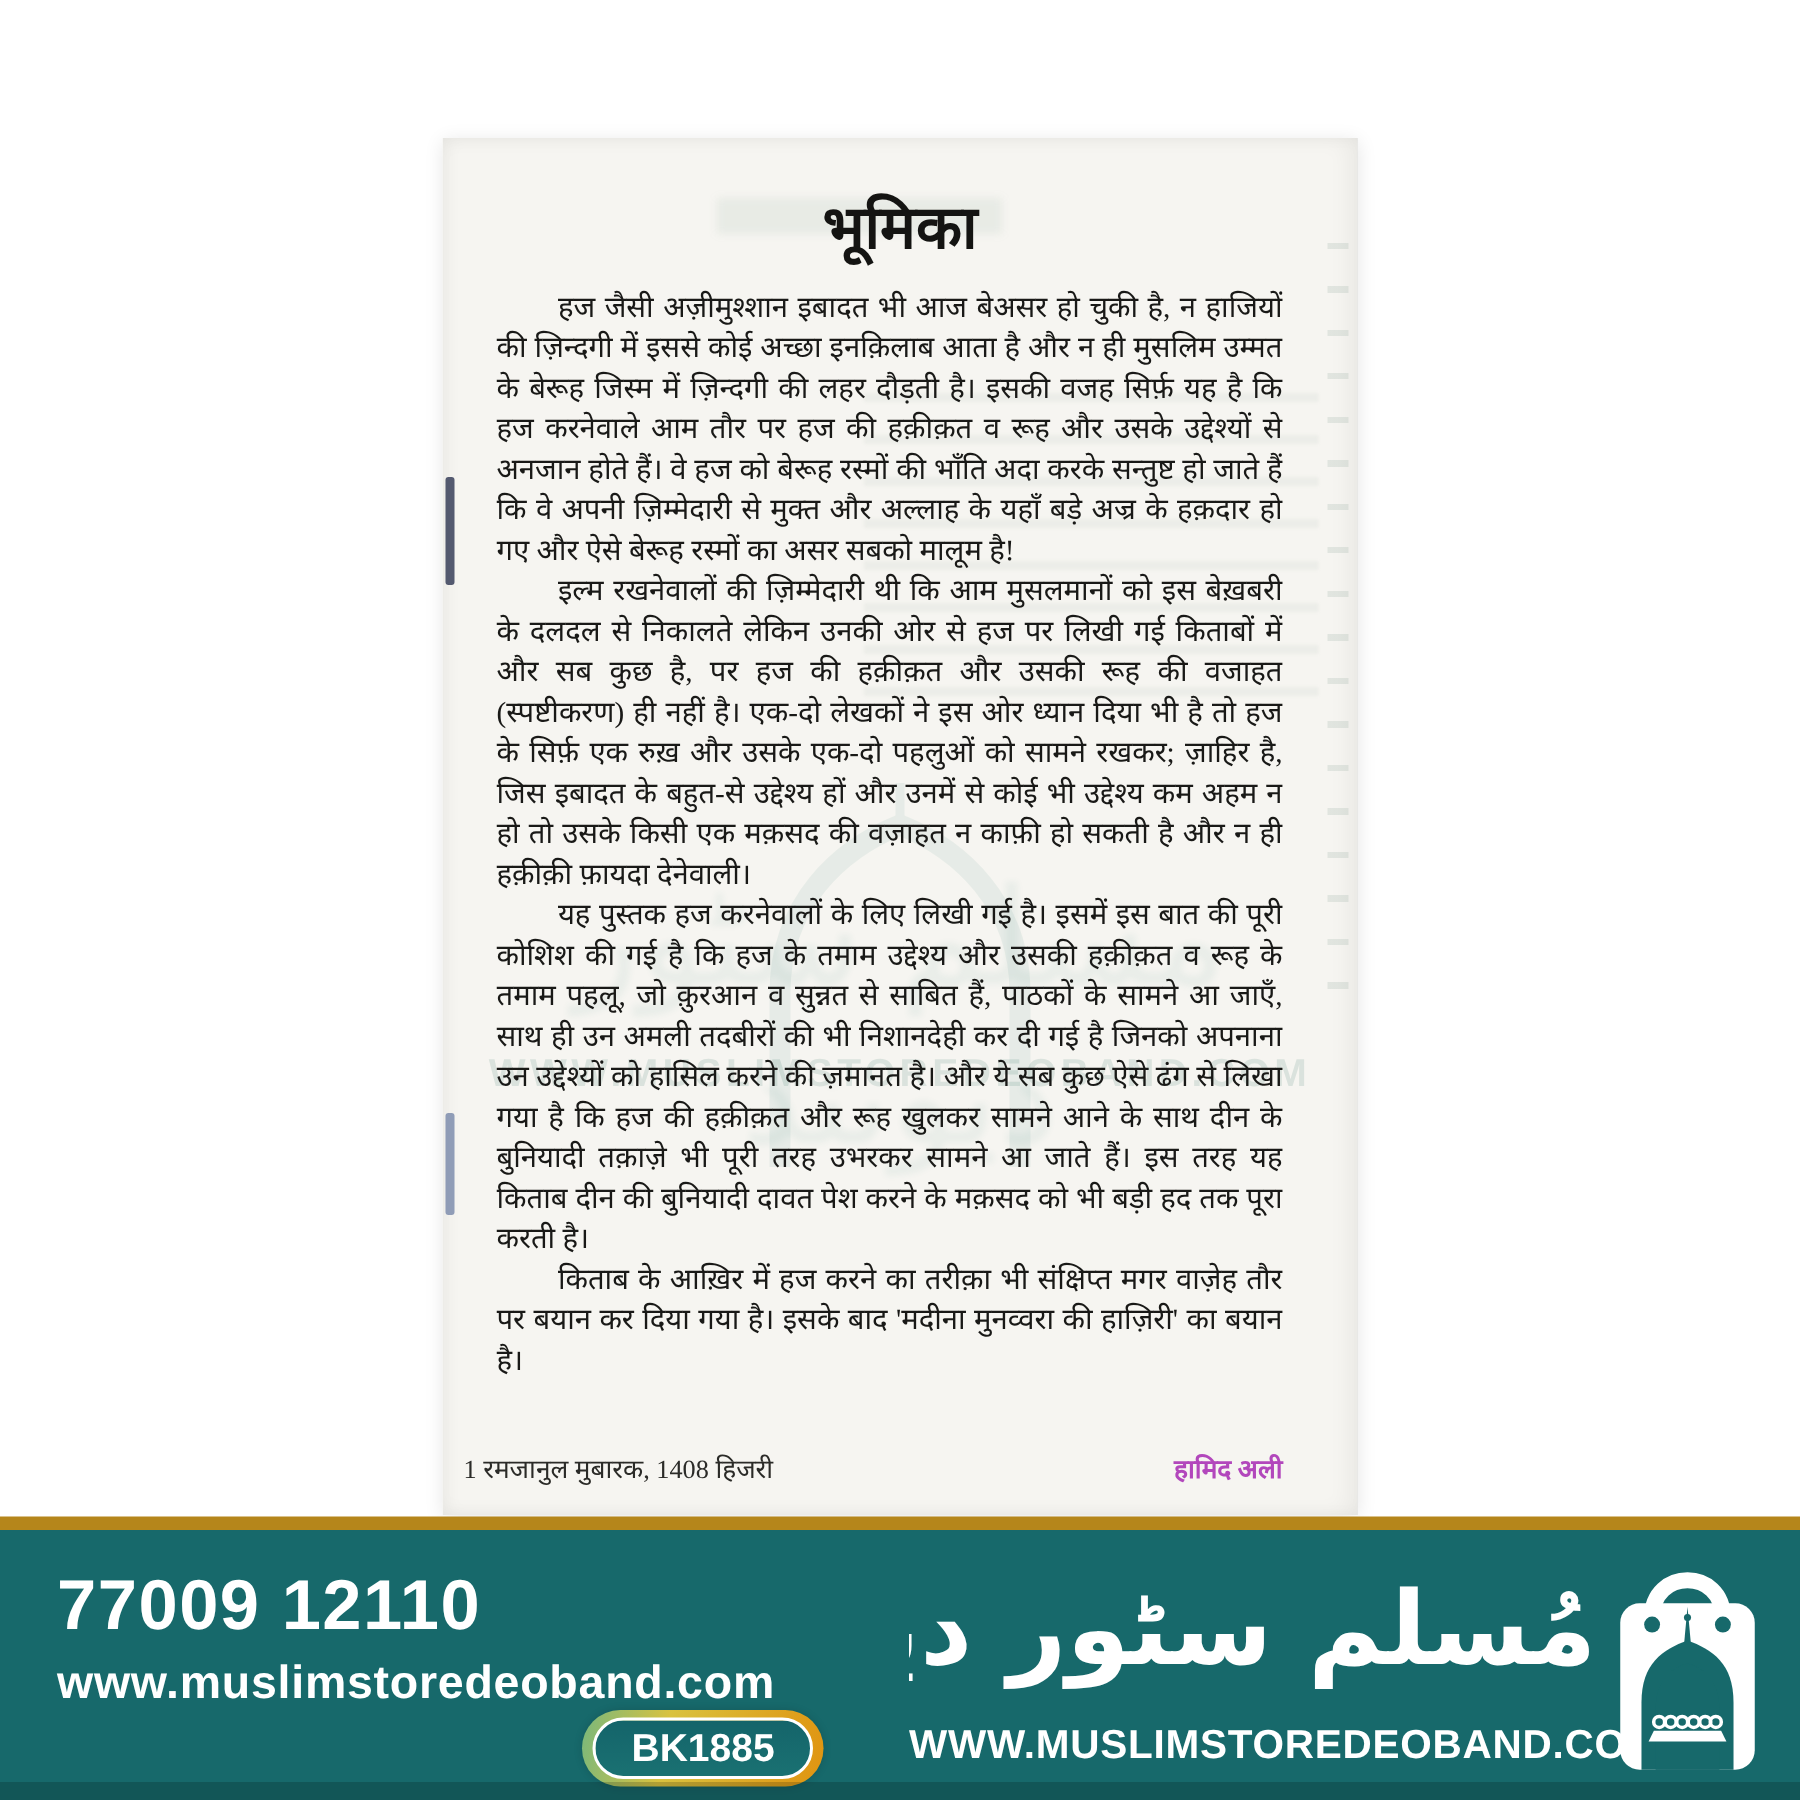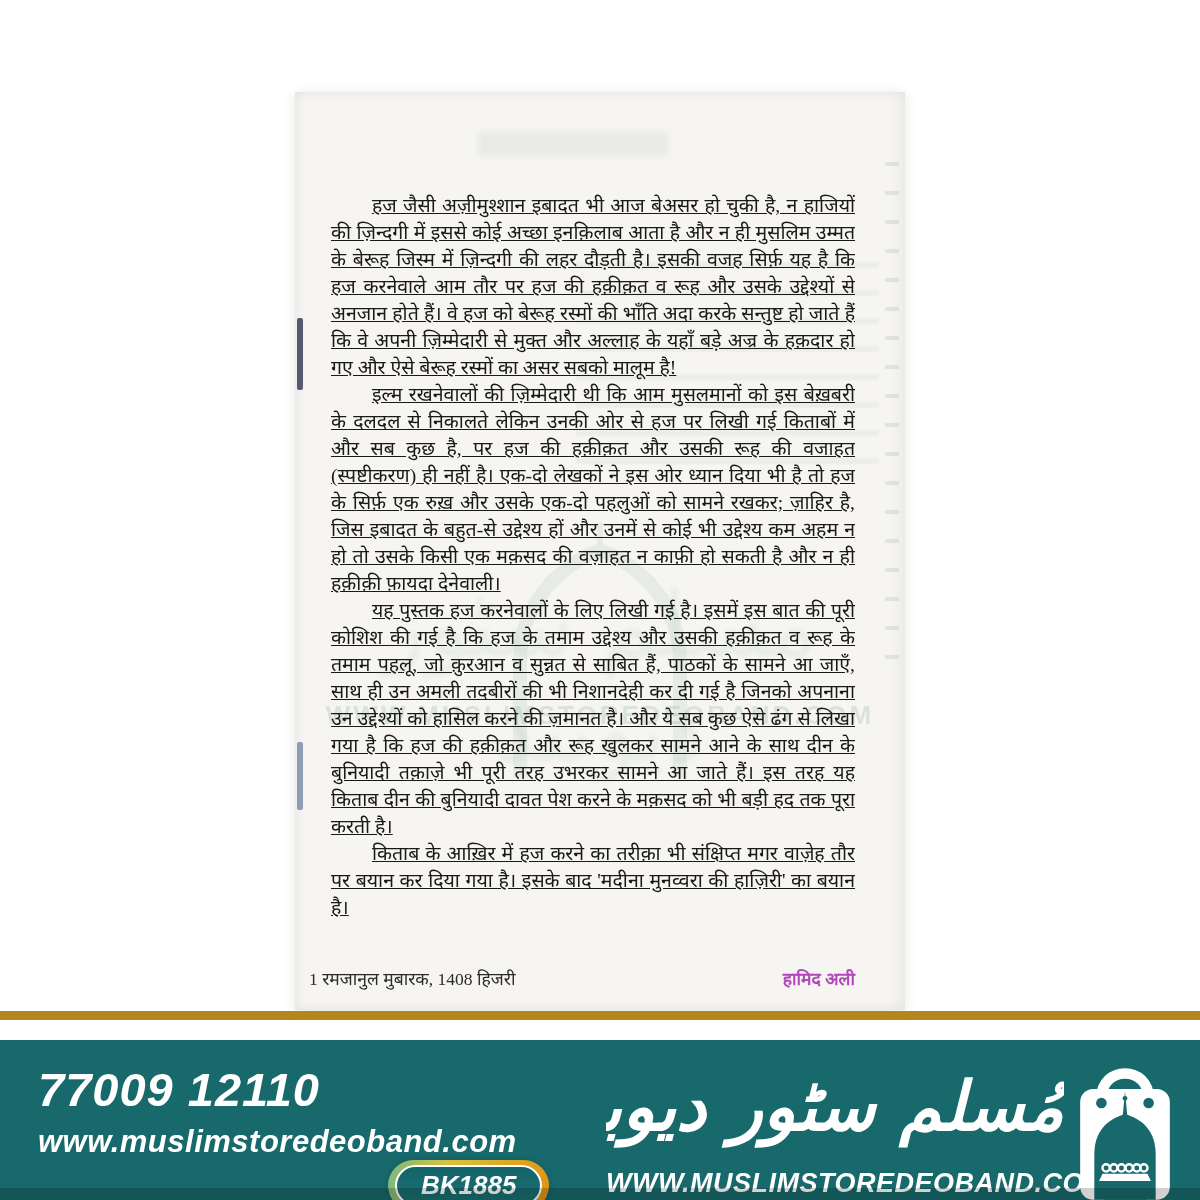--- a/index.html
+++ b/index.html
@@ -7,21 +7,21 @@
           font-family:"Liberation Sans",sans-serif;}
 
   
   .book-page{position:absolute;left:295px;top:92px;width:610px;height:918px;
              background:#f6f5f1;box-shadow:0 2px 12px rgba(0,0,0,0.10),inset -6px 0 14px rgba(0,0,0,0.05),inset 4px 0 10px rgba(0,0,0,0.04);
              overflow:hidden;}
   .page-title{position:absolute;top:30px;left:0;width:100%;margin:0;text-align:center;
               font-family:"Liberation Serif",serif;font-size:40px;font-weight:bold;color:#141412;}
   .body-text{position:absolute;top:100px;left:36px;right:50px;bottom:54px;overflow:hidden;}
   .body-text p{margin:0;text-indent:2.1em;text-align:justify;
-               font-family:"Liberation Serif",serif;font-size:19.5px;line-height:27px;color:#191917;text-decoration:underline;}
+               font-family:"Liberation Serif",serif;font-size:19.5px;line-height:27px;color:#191917;}
   .meta-row{position:absolute;left:14px;right:50px;bottom:20px;display:flex;
             justify-content:space-between;align-items:center;
             font-family:"Liberation Serif",serif;font-size:17.5px;color:#2b2b28;gap:18px;}
   .author{color:#a21caf;opacity:.8;filter:blur(.3px);font-weight:bold;}
 
   
   .staple{position:absolute;left:2px;width:6px;background:#2c3350;border-radius:2px;opacity:.8;}
   .staple-1{top:226px;height:72px;}
   .staple-2{top:650px;height:68px;background:#5a6f9a;opacity:.65;}
 
@@ -35,21 +35,21 @@
 
   
   .wm-arch{position:absolute;left:50%;top:430px;transform:translateX(-50%);opacity:.07;}
   .wm-callig{position:absolute;left:0;right:0;top:480px;text-align:center;font-size:90px;
              color:#2a7a6b;opacity:.06;filter:blur(2px);direction:rtl;}
   .wm-text{position:absolute;left:20px;right:20px;top:608px;text-align:center;
            font-size:26px;font-weight:bold;letter-spacing:3px;color:rgba(58,120,110,.15);}
 
   
   .gold-strip{position:absolute;left:0;right:0;bottom:180px;height:9px;background:#B5861B;}
-  .footer{position:absolute;left:0;right:0;bottom:0;height:160px;background:#17696B;color:#fff;font-style:italic;}
+  .footer{position:absolute;left:0;right:0;bottom:0;height:180px;background:#17696B;color:#fff;}
   .footer::after{content:"";position:absolute;left:0;right:0;bottom:0;height:12px;
                  background:rgba(0,0,0,0.18);}
   .contact{position:absolute;left:38px;top:26px;}
   .phone{font-size:47px;font-weight:800;letter-spacing:1px;line-height:1.04;}
   .site{margin-top:9px;font-size:31px;font-weight:700;letter-spacing:.5px;}
 
   .pill{position:absolute;left:388px;top:120px;border-radius:999px;padding:5px 7px;
         background:linear-gradient(100deg,#79b87c 0%,#d9c23f 35%,#e09410 100%);
         box-shadow:0 0 6px rgba(0,0,0,.15);text-align:right;}
   .pill-inner{display:block;border:2px solid #fff;border-radius:999px;padding:3px 24px;
@@ -75,20 +75,21 @@
     <div class="bleed bleed-top"></div>
     <div class="bleed bleed-mid"></div>
 
     <svg class="wm-arch" width="220" height="260" viewBox="0 0 110 130">
       <path d="M15 128 L15 70 C15 40 35 22 55 14 C75 22 95 40 95 70 L95 128" fill="none" stroke="#2a7a6b" stroke-width="7"></path>
       <line x1="55" y1="0" x2="55" y2="16" stroke="#2a7a6b" stroke-width="3"></line>
     </svg>
     <div class="wm-callig">مسلم سٹور دیوبند</div>
     <div class="wm-text">WWW.MUSLIMSTOREDEOBAND.COM</div>
 
+    <h1 class="page-title">भूमिका</h1>
 
     <div class="body-text">
       <p>हज जैसी अज़ीमुश्शान इबादत भी आज बेअसर हो चुकी है, न हाजियों की ज़िन्दगी में इससे कोई अच्छा इनक़िलाब आता है और न ही मुसलिम उम्मत के बेरूह जिस्म में ज़िन्दगी की लहर दौड़ती है। इसकी वजह सिर्फ़ यह है कि हज करनेवाले आम तौर पर हज की हक़ीक़त व रूह और उसके उद्देश्यों से अनजान होते हैं। वे हज को बेरूह रस्मों की भाँति अदा करके सन्तुष्ट हो जाते हैं कि वे अपनी ज़िम्मेदारी से मुक्त और अल्लाह के यहाँ बड़े अज्र के हक़दार हो गए और ऐसे बेरूह रस्मों का असर सबको मालूम है!</p>
       <p>इल्म रखनेवालों की ज़िम्मेदारी थी कि आम मुसलमानों को इस बेख़बरी के दलदल से निकालते लेकिन उनकी ओर से हज पर लिखी गई किताबों में और सब कुछ है, पर हज की हक़ीक़त और उसकी रूह की वजाहत (स्पष्टीकरण) ही नहीं है। एक-दो लेखकों ने इस ओर ध्यान दिया भी है तो हज के सिर्फ़ एक रुख़ और उसके एक-दो पहलुओं को सामने रखकर; ज़ाहिर है, जिस इबादत के बहुत-से उद्देश्य हों और उनमें से कोई भी उद्देश्य कम अहम न हो तो उसके किसी एक मक़सद की वज़ाहत न काफ़ी हो सकती है और न ही हक़ीक़ी फ़ायदा देनेवाली।</p>
       <p>यह पुस्तक हज करनेवालों के लिए लिखी गई है। इसमें इस बात की पूरी कोशिश की गई है कि हज के तमाम उद्देश्य और उसकी हक़ीक़त व रूह के तमाम पहलू, जो क़ुरआन व सुन्नत से साबित हैं, पाठकों के सामने आ जाएँ, साथ ही उन अमली तदबीरों की भी निशानदेही कर दी गई है जिनको अपनाना उन उद्देश्यों को हासिल करने की ज़मानत है। और ये सब कुछ ऐसे ढंग से लिखा गया है कि हज की हक़ीक़त और रूह खुलकर सामने आने के साथ दीन के बुनियादी तक़ाज़े भी पूरी तरह उभरकर सामने आ जाते हैं। इस तरह यह किताब दीन की बुनियादी दावत पेश करने के मक़सद को भी बड़ी हद तक पूरा करती है।</p>
       <p>किताब के आख़िर में हज करने का तरीक़ा भी संक्षिप्त मगर वाज़ेह तौर पर बयान कर दिया गया है। इसके बाद 'मदीना मुनव्वरा की हाज़िरी' का बयान है।</p>
 
     </div>
 
     <div class="meta-row">

